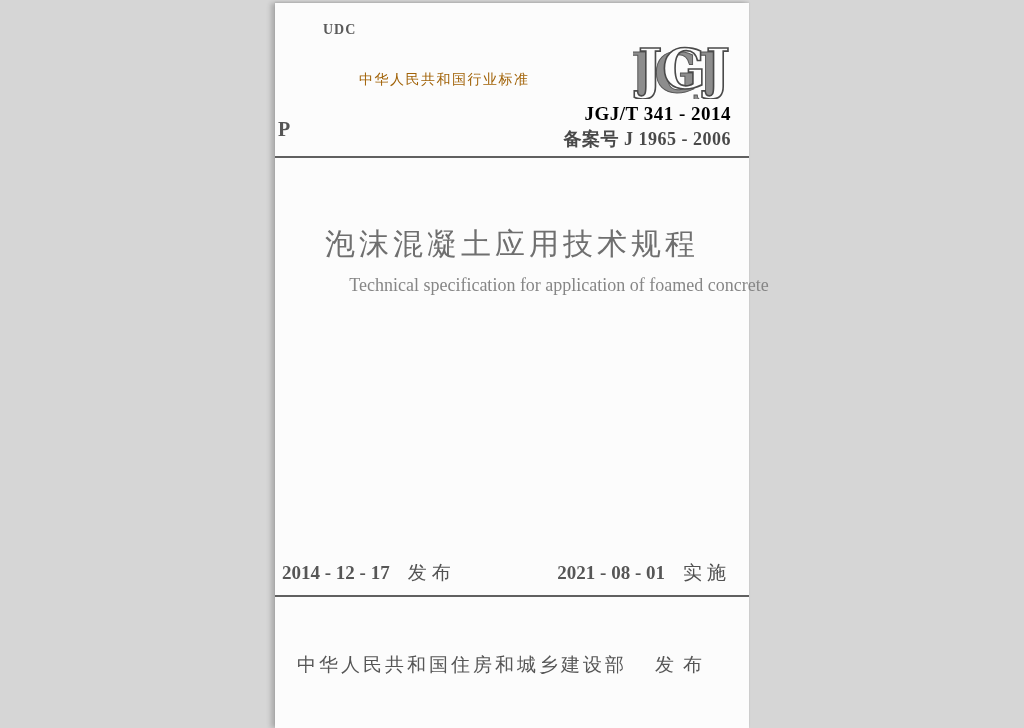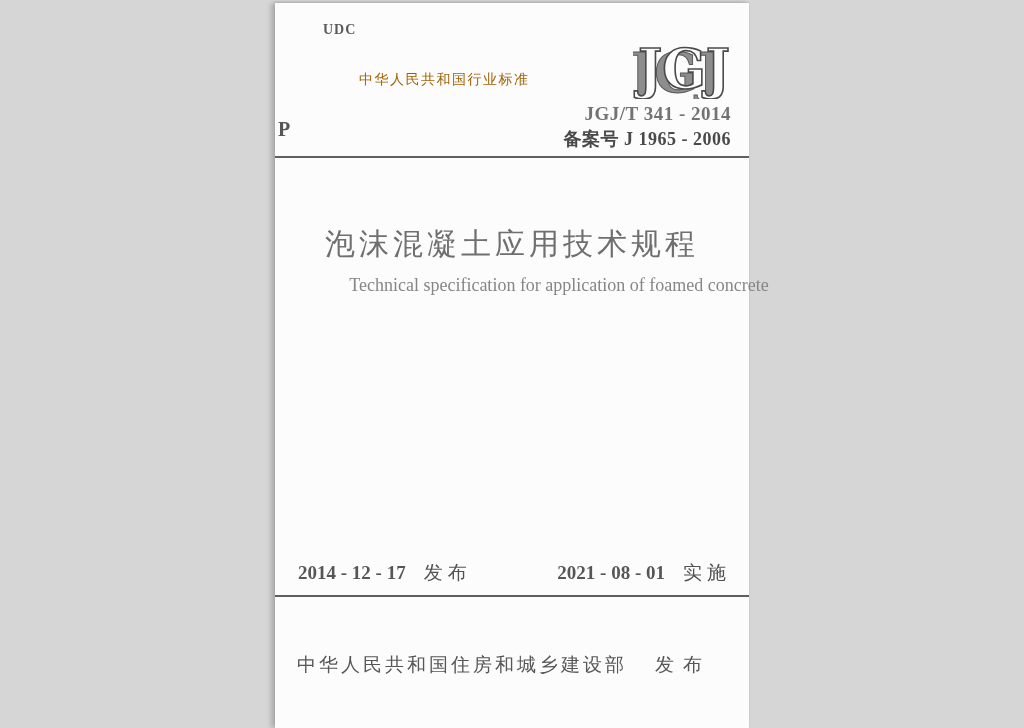--- a/index.html
+++ b/index.html
@@ -45,21 +45,21 @@
   .logo {
     left: 358px; top: 36px;
     width: 102px; height: 60px; text-align: right;
   }
   .std-no {
     right: 18px; top: 100px;
     font-family: "Liberation Serif", serif;
     font-weight: bold;
     font-size: 19px;
     letter-spacing: 0.5px;
-    color: #737373;
+    color: #000000;
     white-space: nowrap;
   }
   .record-no {
     right: 18px; top: 124px;
     font-family: "Liberation Serif", serif;
     font-weight: bold;
     font-size: 18px;
     letter-spacing: 0.5px;
     color: #494949;
     white-space: nowrap;
@@ -99,21 +99,20 @@
   .date-row {
     left: 7px; top: 557px; right: 18px;
     display: flex;
     justify-content: space-between;
     align-items: baseline;
     font-family: "Liberation Serif", serif;
     font-weight: bold;
     font-size: 19px;
     color: #565656;
     white-space: nowrap;
-    margin-left: 16px;
   }
   .date-row .cjk {
     font-family: "Liberation Sans", sans-serif;
     font-weight: normal;
     font-size: 19px;
     letter-spacing: 5px;
     margin-left: 18px;
     color: #525252;
   }
 

